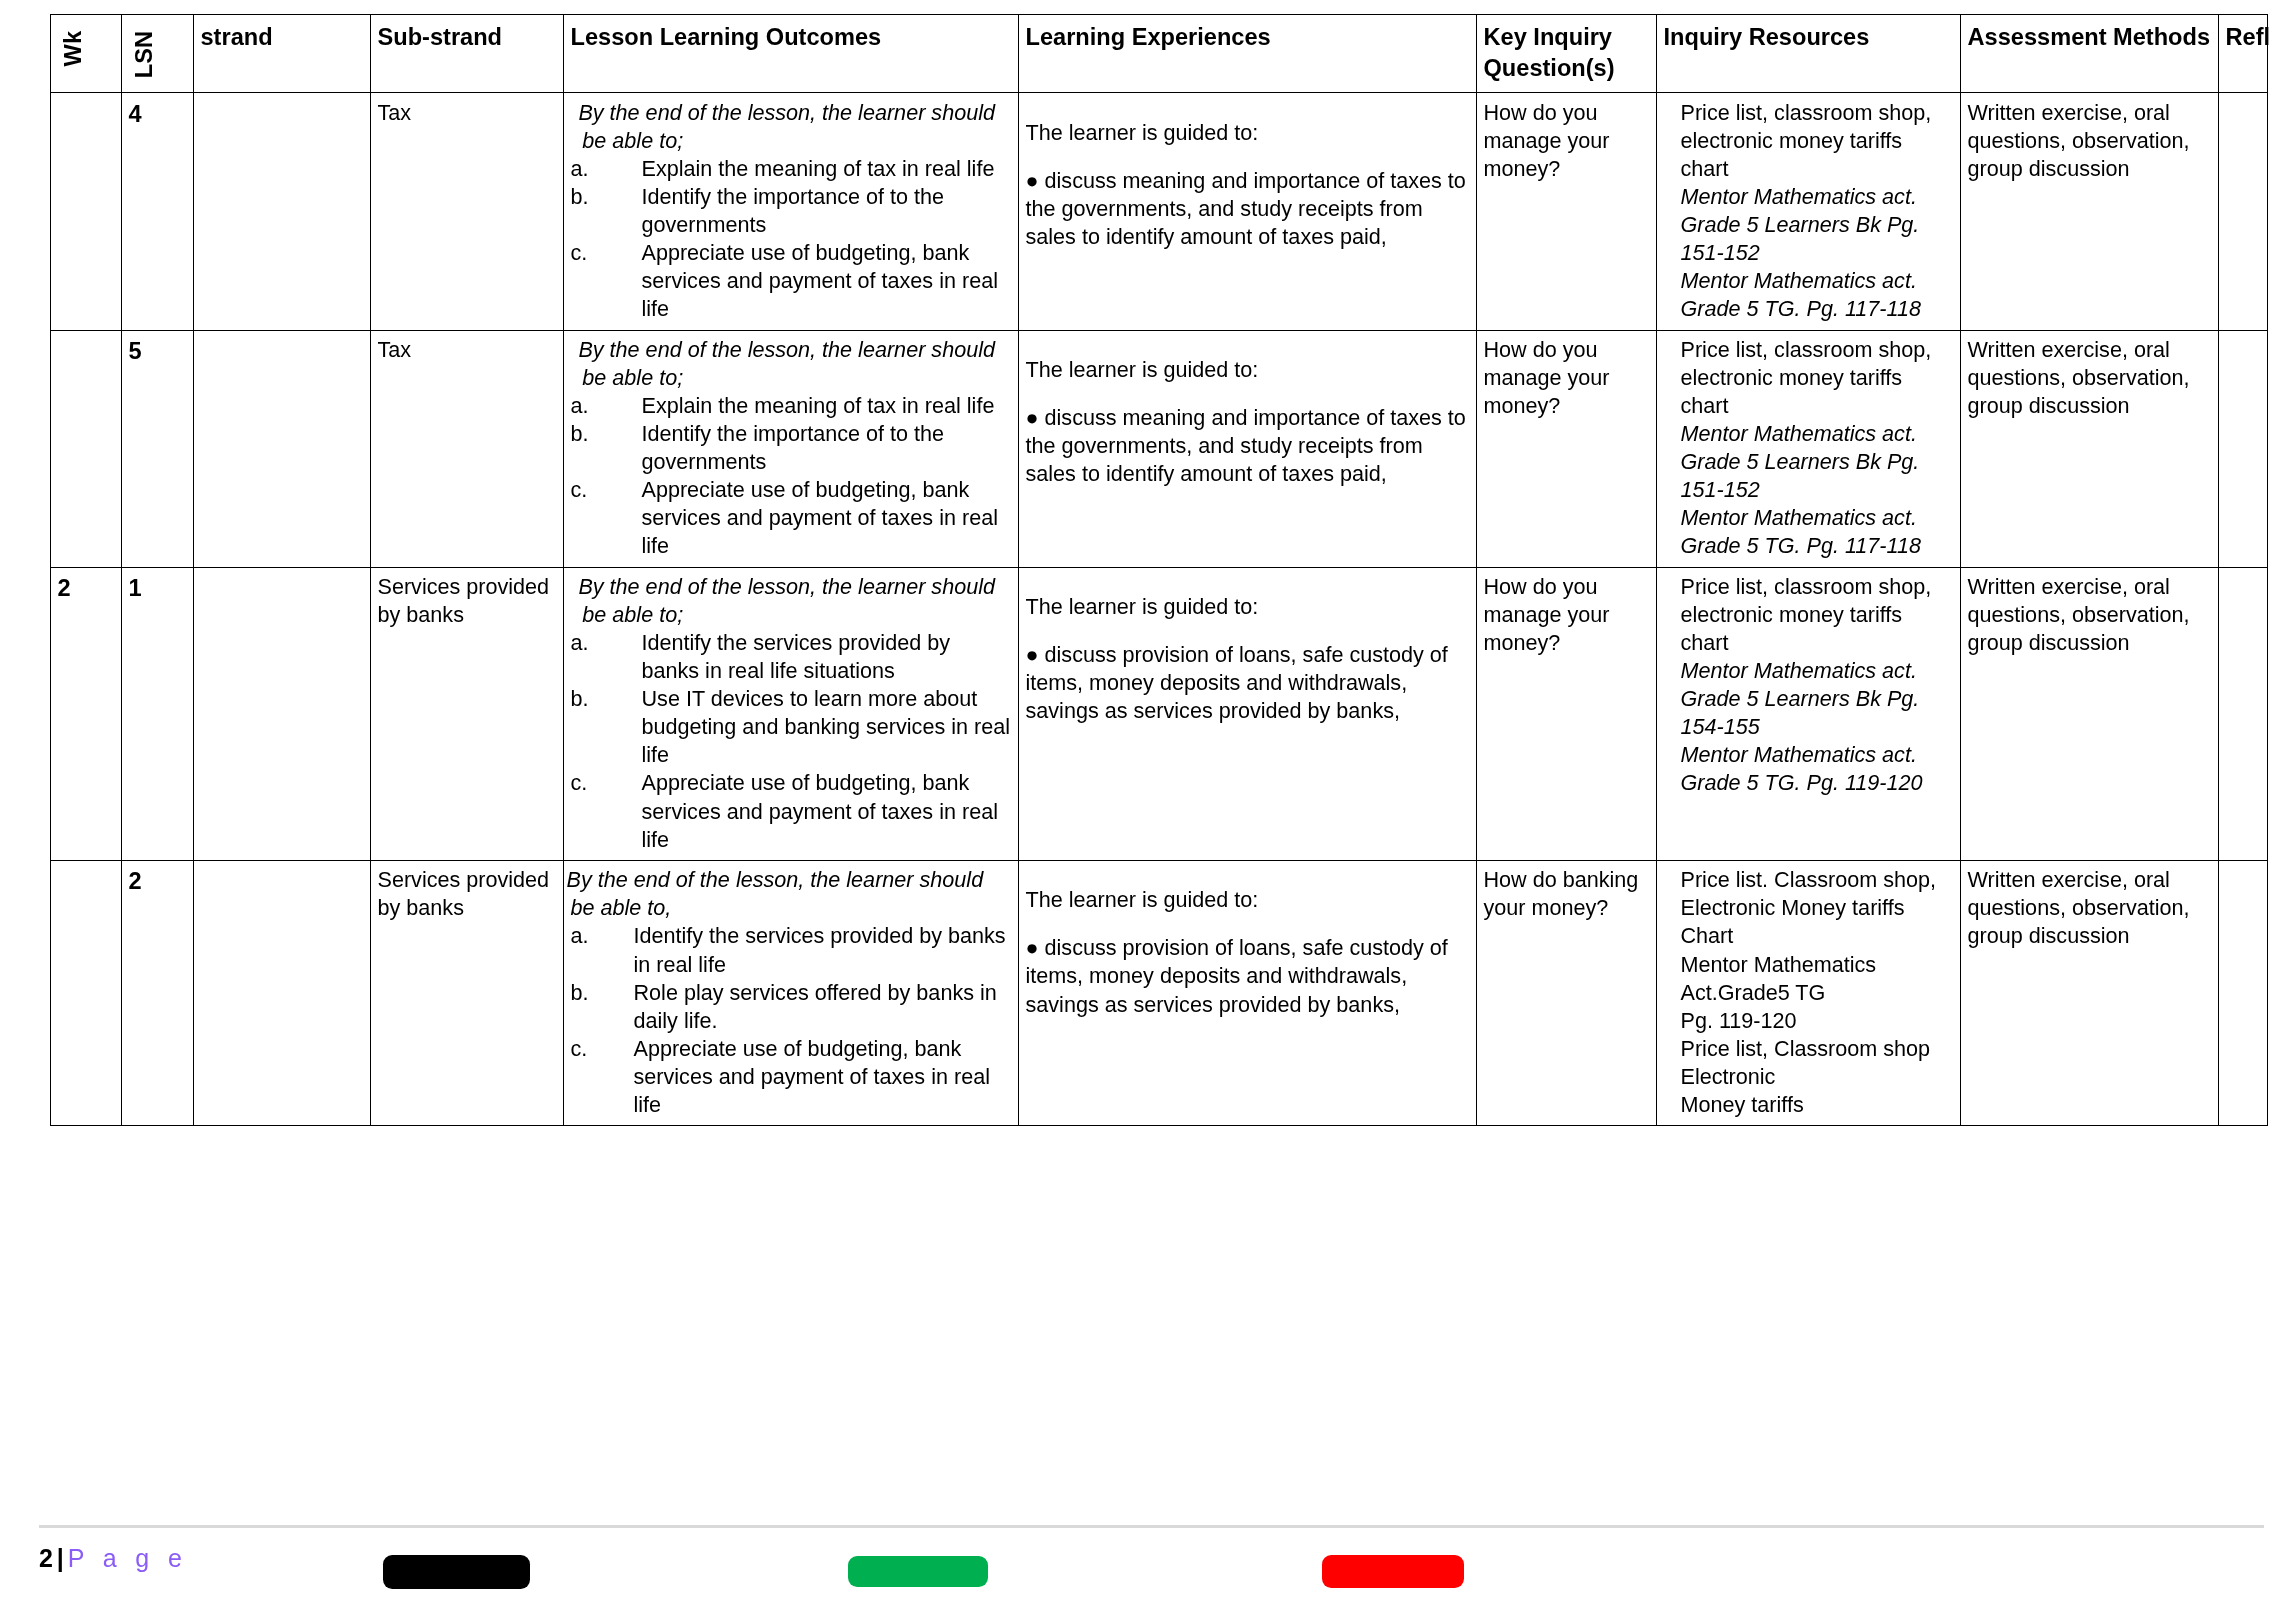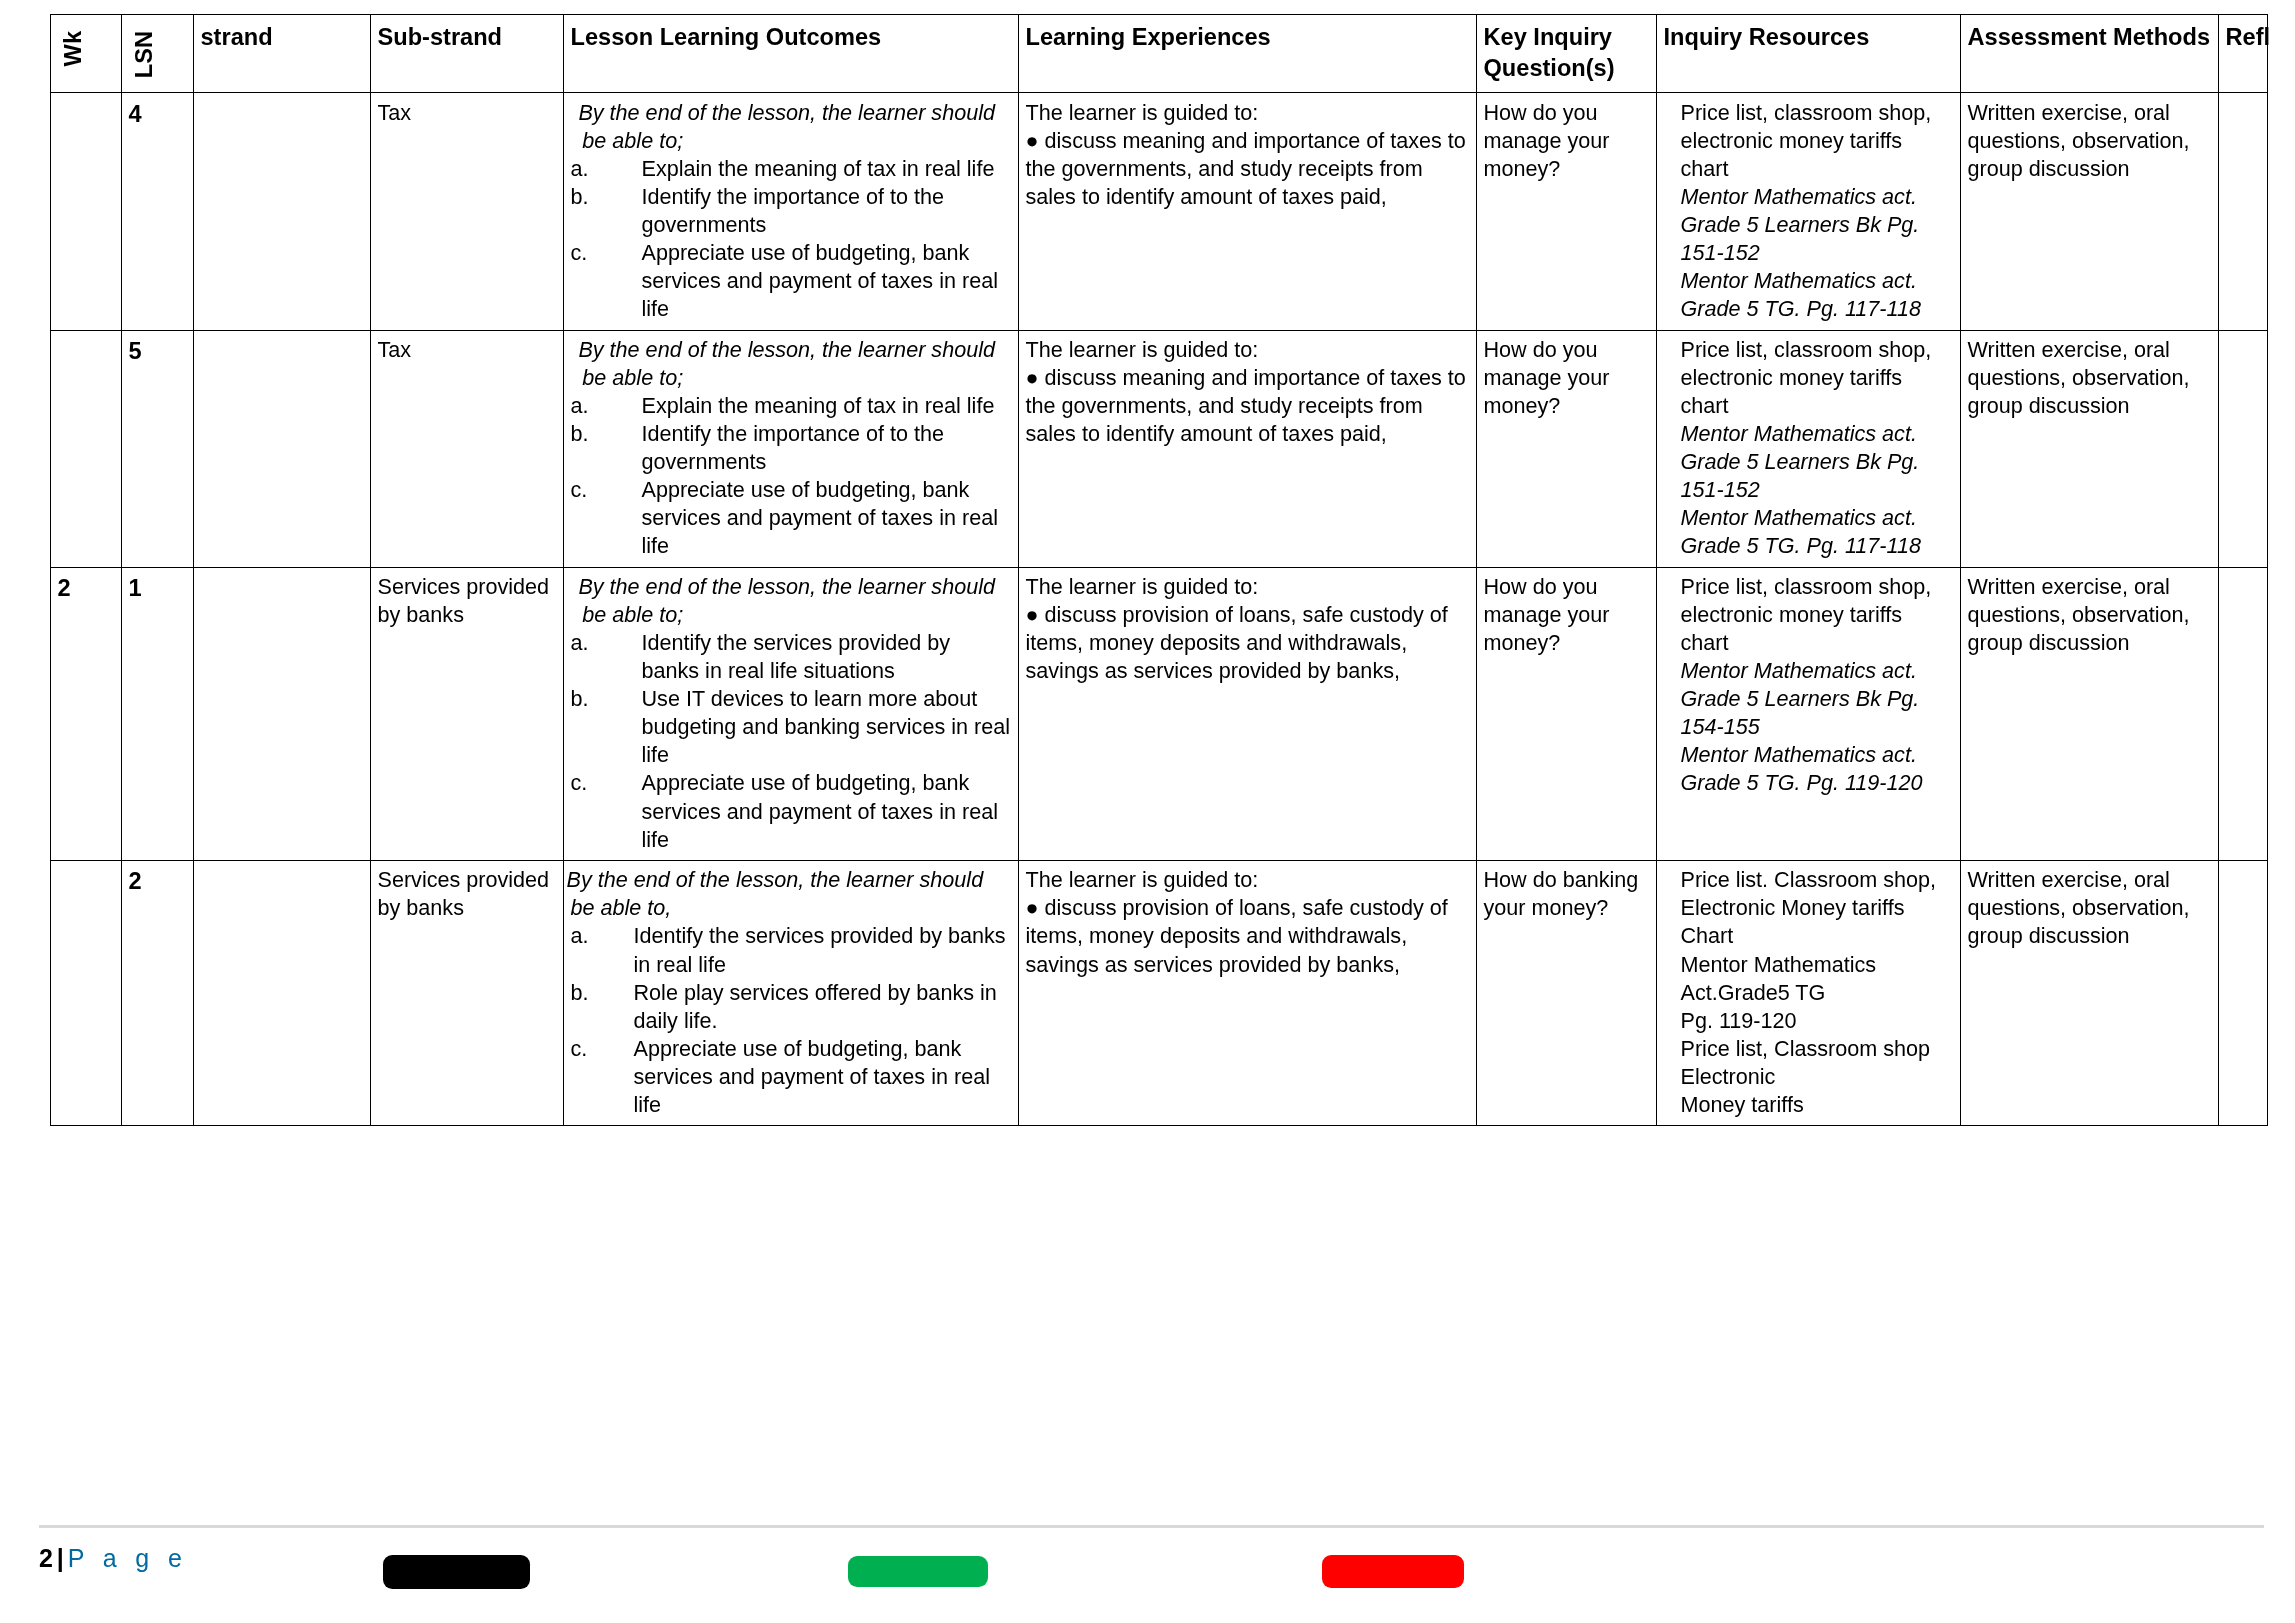--- a/index.html
+++ b/index.html
@@ -88,21 +88,21 @@
     position: relative;
     padding-left: 71px;
     margin: 0;
   }
   ol.abc li .mk {
     position: absolute;
     left: 0;
     top: 0;
     width: 59px;
   }
-  .bullet-line { display: block; }
+  .bullet-line { display: block; margin-top: 20px; }
   .ital { font-style: italic; }
   .res-line { display: block; margin-left: 17px; }
   .small-cell { font-size: 17.7px; line-height: 1.28; }
   .small-cell ol.abc li { padding-left: 63px; }
   .small-cell ol.abc li .mk { width: 52px; }
   .small-cell .intro { padding-left: 0; }
 
   
   .footer-rule {
     position: absolute;
@@ -122,21 +122,21 @@
   .footer-text .pg-num {
     font-weight: 700;
     color: #000000;
   }
   .footer-text .pipe {
     font-weight: 700;
     color: #000000;
     margin: 0 3.9px;
   }
   .footer-text .pg-word {
-    color: #0369a1;
+    color: #8b5cf6;
     letter-spacing: 5.9px;
   }
   .chip {
     position: absolute;
     border-radius: 9.2px;
   }
   .chip-black { left: 383px;  top: 1555px; width: 147px; height: 34px; background: #000000; }
   .chip-green { left: 848px; top: 1556px; width: 140px; height: 31px; background: #00b050; }
   .chip-red   { left: 1322px; top: 1555px; width: 142px; height: 33px; background: #ff0000; }
 </style>

